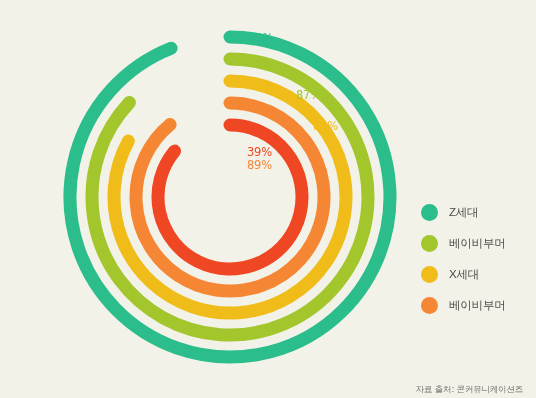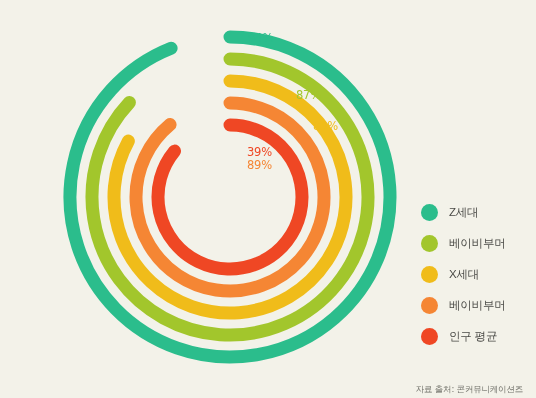--- a/index.html
+++ b/index.html
@@ -105,21 +105,17 @@
       <span class="legend-label">베이비부머</span>
     </div>
     <div class="legend-row">
       <span class="legend-dot" style="background: rgb(240, 188, 26);"></span>
       <span class="legend-label">X세대</span>
     </div>
     <div class="legend-row">
       <span class="legend-dot" style="background: rgb(245, 134, 52);"></span>
       <span class="legend-label">베이비부머</span>
     </div>
-    <div class="legend-row">
-      <span class="legend-dot" style="background: rgb(239, 71, 36);"></span>
-      <span class="legend-label">인구 평균</span>
-    </div>
   </div>
 
   <div class="source">자료 출처: 콘커뮤니케이션즈</div>
 
 </div>
 
 </body></html>

